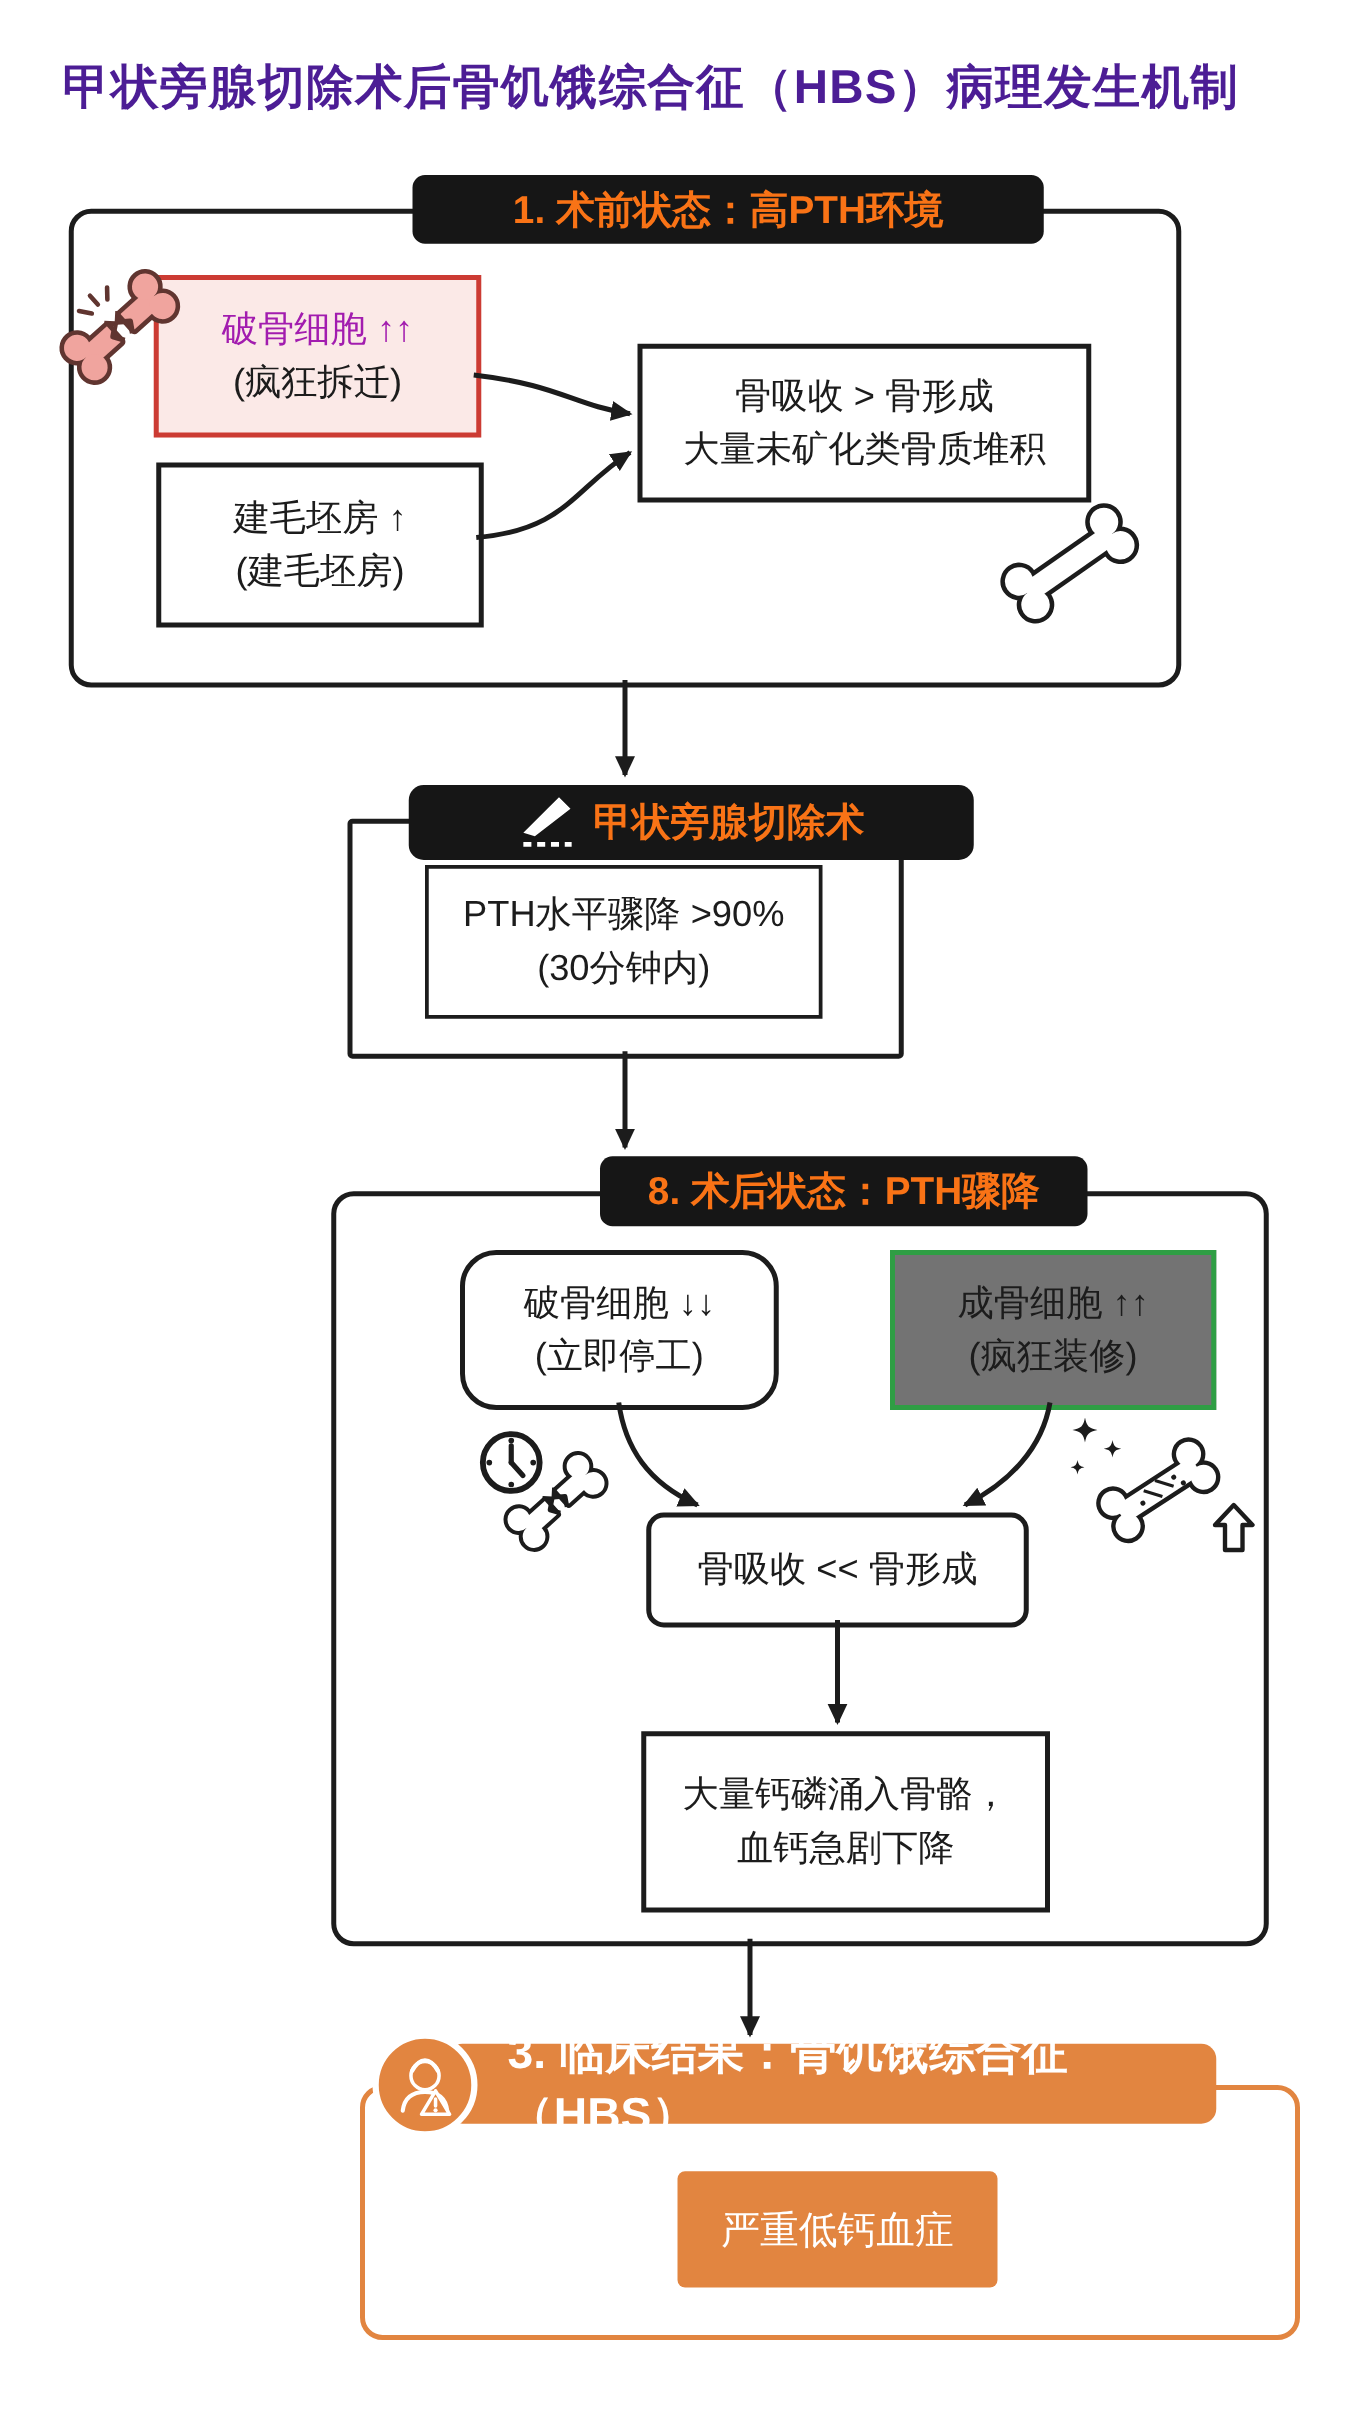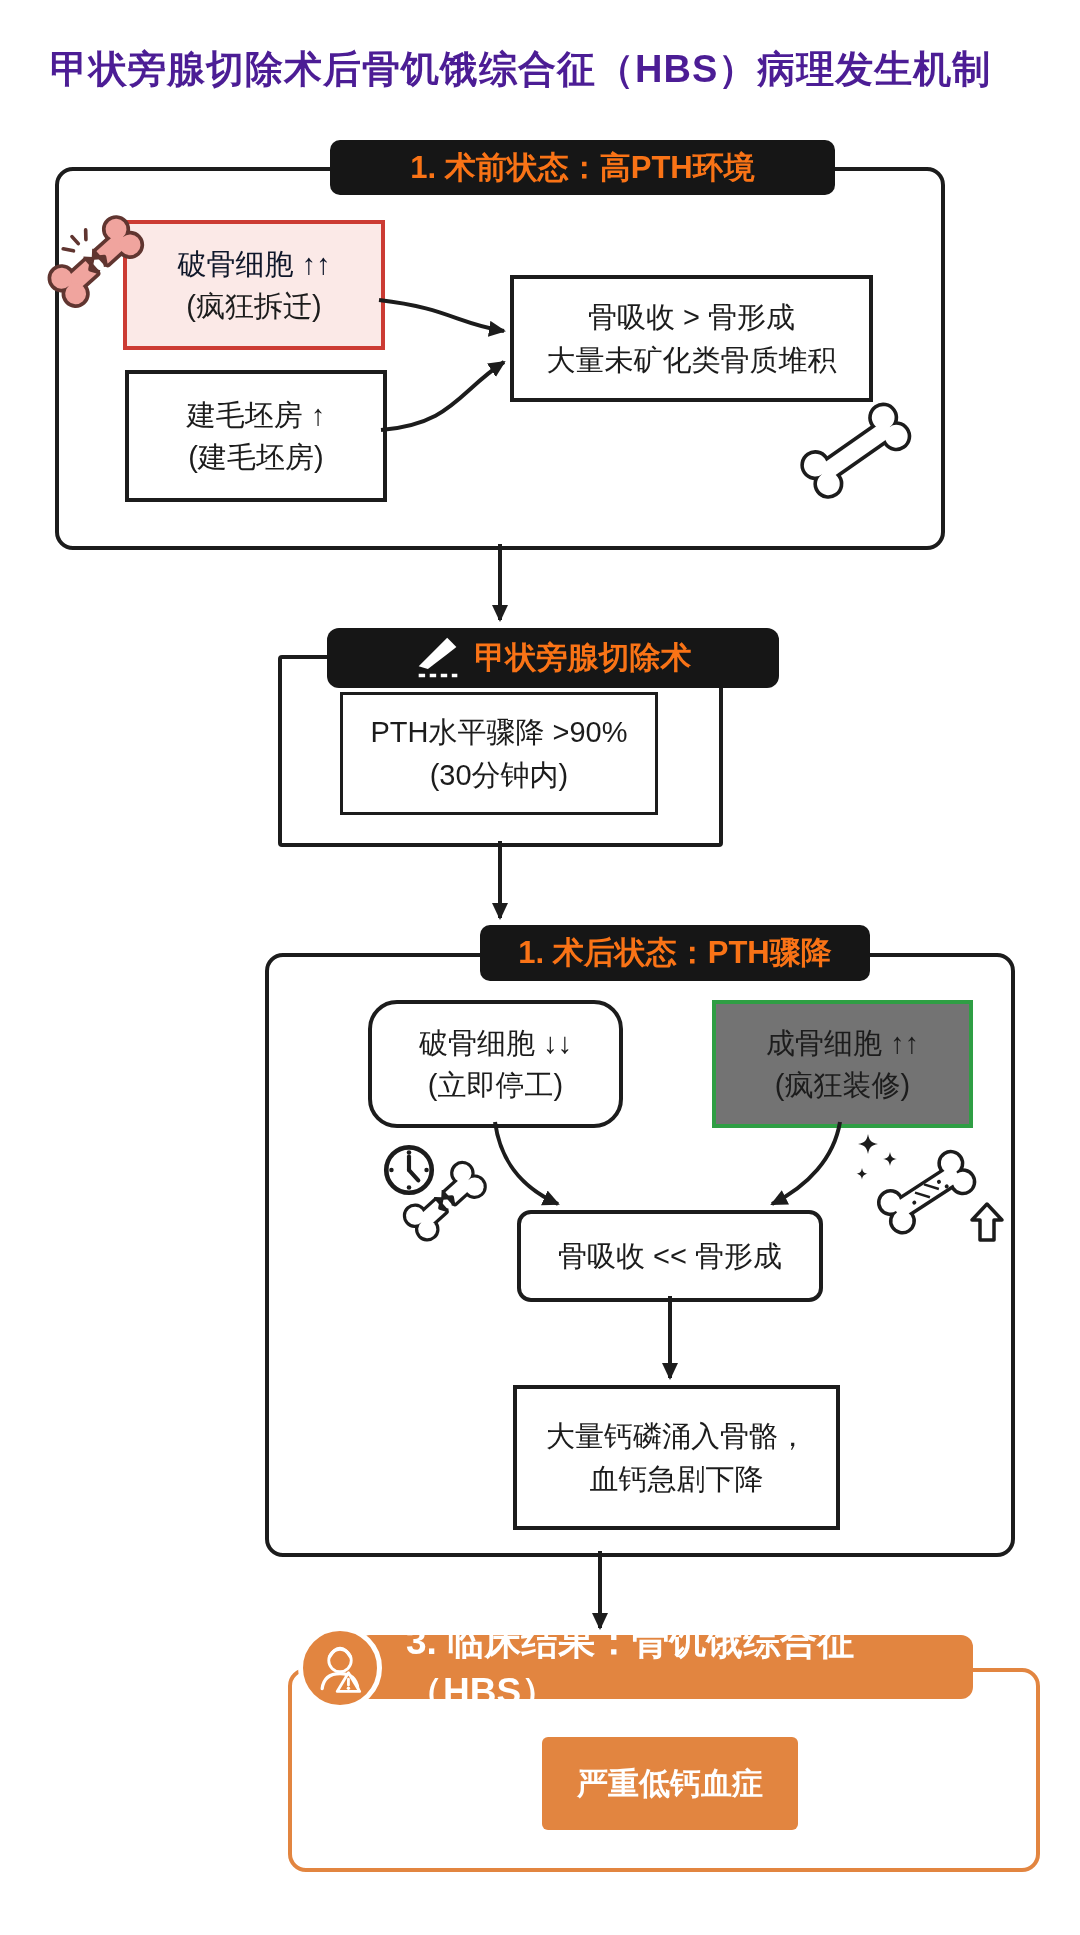--- a/index.html
+++ b/index.html
@@ -5,25 +5,25 @@
   html,body{margin:0;padding:0;background:#ffffff;}
   body{font-family:"Liberation Sans","DejaVu Sans",sans-serif;color:#1c1c1c;}
   #canvas{position:relative;width:1080px;height:1935px;background:#ffffff;overflow:hidden;}
   .abs{position:absolute;}
   .title{left:50px;top:44px;width:1000px;font-size:38px;font-weight:bold;letter-spacing:1px;color:#4c1d95;}
   .container{border:4px solid #1c1c1c;border-radius:18px;background:transparent;z-index:1;}
   .container.orange{border-color:#e28540;}
   .pill{background:#161616;color:#f97316;border-radius:10px;display:flex;align-items:center;justify-content:center;gap:14px;font-weight:bold;font-size:31px;z-index:3;}
   .box{border:4px solid #1c1c1c;background:#ffffff;display:flex;flex-direction:column;align-items:center;justify-content:center;font-size:29px;line-height:1.45;z-index:2;text-align:center;}
   .box.red{background:#fbe9e7;border-color:#cc3b33;}
-  .box.red .l1{color:#0f172a;}
+  .box.red .l1{color:#a21caf;}
   .box.green{background:#737373;border-color:#2f9e44;}
   .banner{background:#e28540;color:#fff;border-radius:12px;display:flex;align-items:center;font-weight:bold;font-size:37px;padding-left:48px;z-index:2;}
   .badge{background:#e28540;border:5px solid #ffffff;border-radius:50%;display:flex;align-items:center;justify-content:center;z-index:3;}
-  .solidbox{background:#e28540;color:#fff;border-radius:6px;display:flex;align-items:center;justify-content:center;font-weight:bold;font-size:31px;z-index:2;}
+  .solidbox{background:#e28540;color:#fff;border-radius:6px;display:flex;align-items:center;justify-content:center;font-weight:normal;font-size:31px;z-index:2;}
   svg{display:block;}
   #arrows{position:absolute;left:0;top:0;z-index:4;pointer-events:none;}
   .icon{z-index:2;}
 </style>
 </head>
 <body>
 
 <div id="canvas">
 
   <div class="abs title">甲状旁腺切除术后骨饥饿综合征（HBS）病理发生机制</div>
@@ -103,21 +103,21 @@
     </svg>
     <span>甲状旁腺切除术</span>
   </div>
   <div class="abs box" style="left:340px;top:692px;width:312px;height:117px;border-width:3.5px;">
     <span>PTH水平骤降 &gt;90%</span>
     <span>(30分钟内)</span>
   </div>
 
   <div class="abs container" style="left:265px;top:953px;width:742px;height:596px;"></div>
   <div class="abs pill" style="left:480px;top:925px;width:390px;height:56px;">
-    <span>1. 术后状态：PTH骤降</span>
+    <span>8. 术后状态：PTH骤降</span>
   </div>
 
   <div class="abs box" style="left:368px;top:1000px;width:247px;height:120px;border-radius:29px;">
     <span>破骨细胞 ↓↓</span>
     <span>(立即停工)</span>
   </div>
 
   <div class="abs box green" style="left:712px;top:1000px;width:253px;height:120px;">
     <span>成骨细胞 ↑↑</span>
     <span>(疯狂装修)</span>

